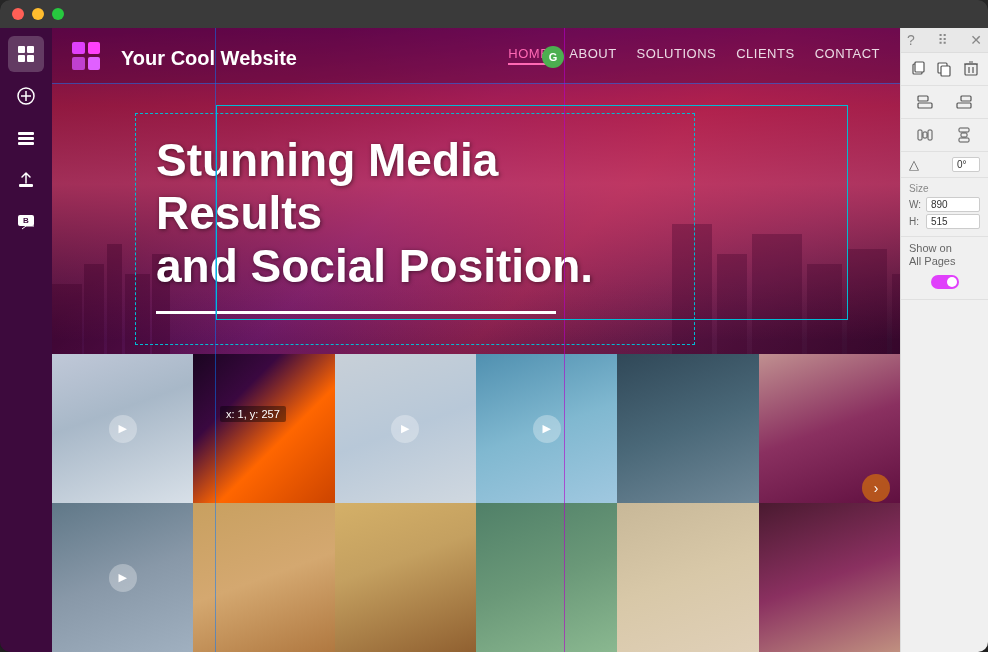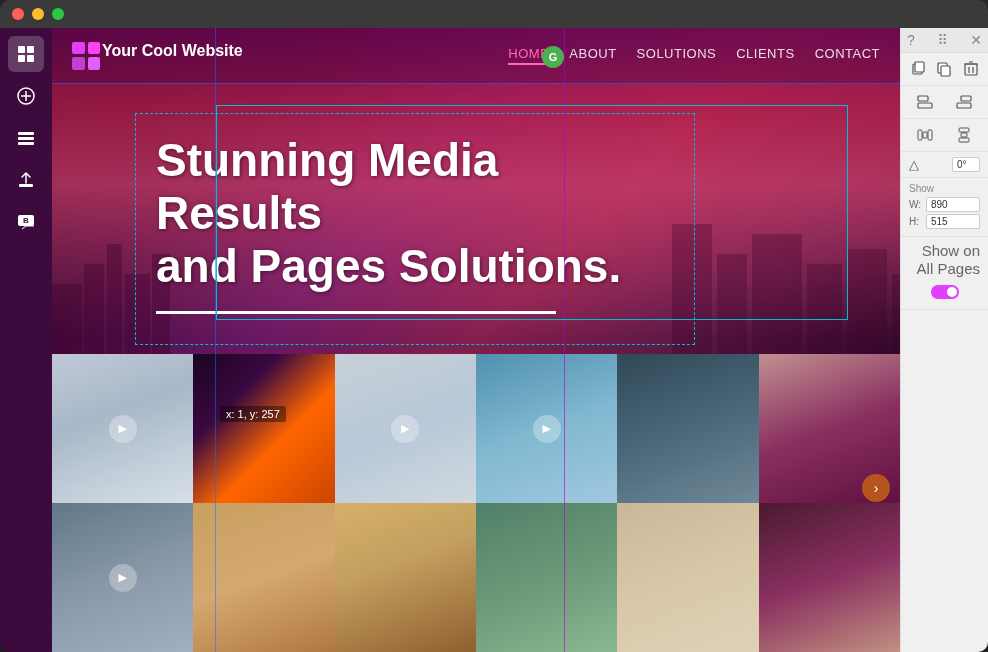--- a/index.html
+++ b/index.html
@@ -129,24 +129,24 @@
       height: 55px;
       display: flex;
       align-items: center;
       padding: 0 20px;
       z-index: 5;
       background: rgba(60,0,60,0.3);
     }
 
     .nav-logo {
       display: flex;
-      align-items: flex-start;
-      gap: 2px;
+      align-items: flex-end;
+      gap: 21px;
       color: white;
-      font-size: 16px;
+      font-size: 20px;
       font-weight: bold;
     }
 
     .logo-icon {
       width: 28px;
       height: 28px;
       display: grid;
       grid-template-columns: 1fr 1fr;
       gap: 3px;
     }
@@ -476,23 +476,23 @@
       position: absolute;
       right: 2px;
       top: 2px;
       width: 10px;
       height: 10px;
       background: white;
       border-radius: 50%;
     }
 
     .panel-show-label {
-      font-size: 15px;
+      font-size: 11px;
       color: #666;
-      text-align: right;
+      text-align: left;
       line-height: 1.2;
       padding-bottom: 2px;
     }
 
     
     .selection-overlay {
       position: absolute;
       top: 77px;
       left: 164px;
       width: 632px;
@@ -617,21 +617,21 @@
         </div>
 
         <div class="green-indicator"></div>
 
         <div class="selection-overlay"></div>
 
         <div class="hero-content">
           <div class="hero-text-box">
             <div class="hero-title">
               <span>Stunning Media Results</span><br>
-              <span>and Pages Solutions.</span>
+              <span>and Social Position.</span>
             </div>
             <div class="hero-line"></div>
           </div>
         </div>
 
         <div class="coords-display">x: 1, y: 257</div>
 
         <div class="guide-v1"></div>
         <div class="guide-v2"></div>
         <div class="guide-h1"></div>
@@ -747,21 +747,21 @@
           </svg>
         </div>
       </div>
 
       <div class="panel-angle">
         <span class="angle-icon">△</span>
         <div class="angle-value">0°</div>
       </div>
 
       <div class="panel-section">
-        <div class="panel-label">Show</div>
+        <div class="panel-label">Size</div>
         <div class="panel-field">
           <span class="panel-field-label">W:</span>
           <div class="panel-field-value">890</div>
         </div>
         <div class="panel-field">
           <span class="panel-field-label">H:</span>
           <div class="panel-field-value">515</div>
         </div>
       </div>
 

